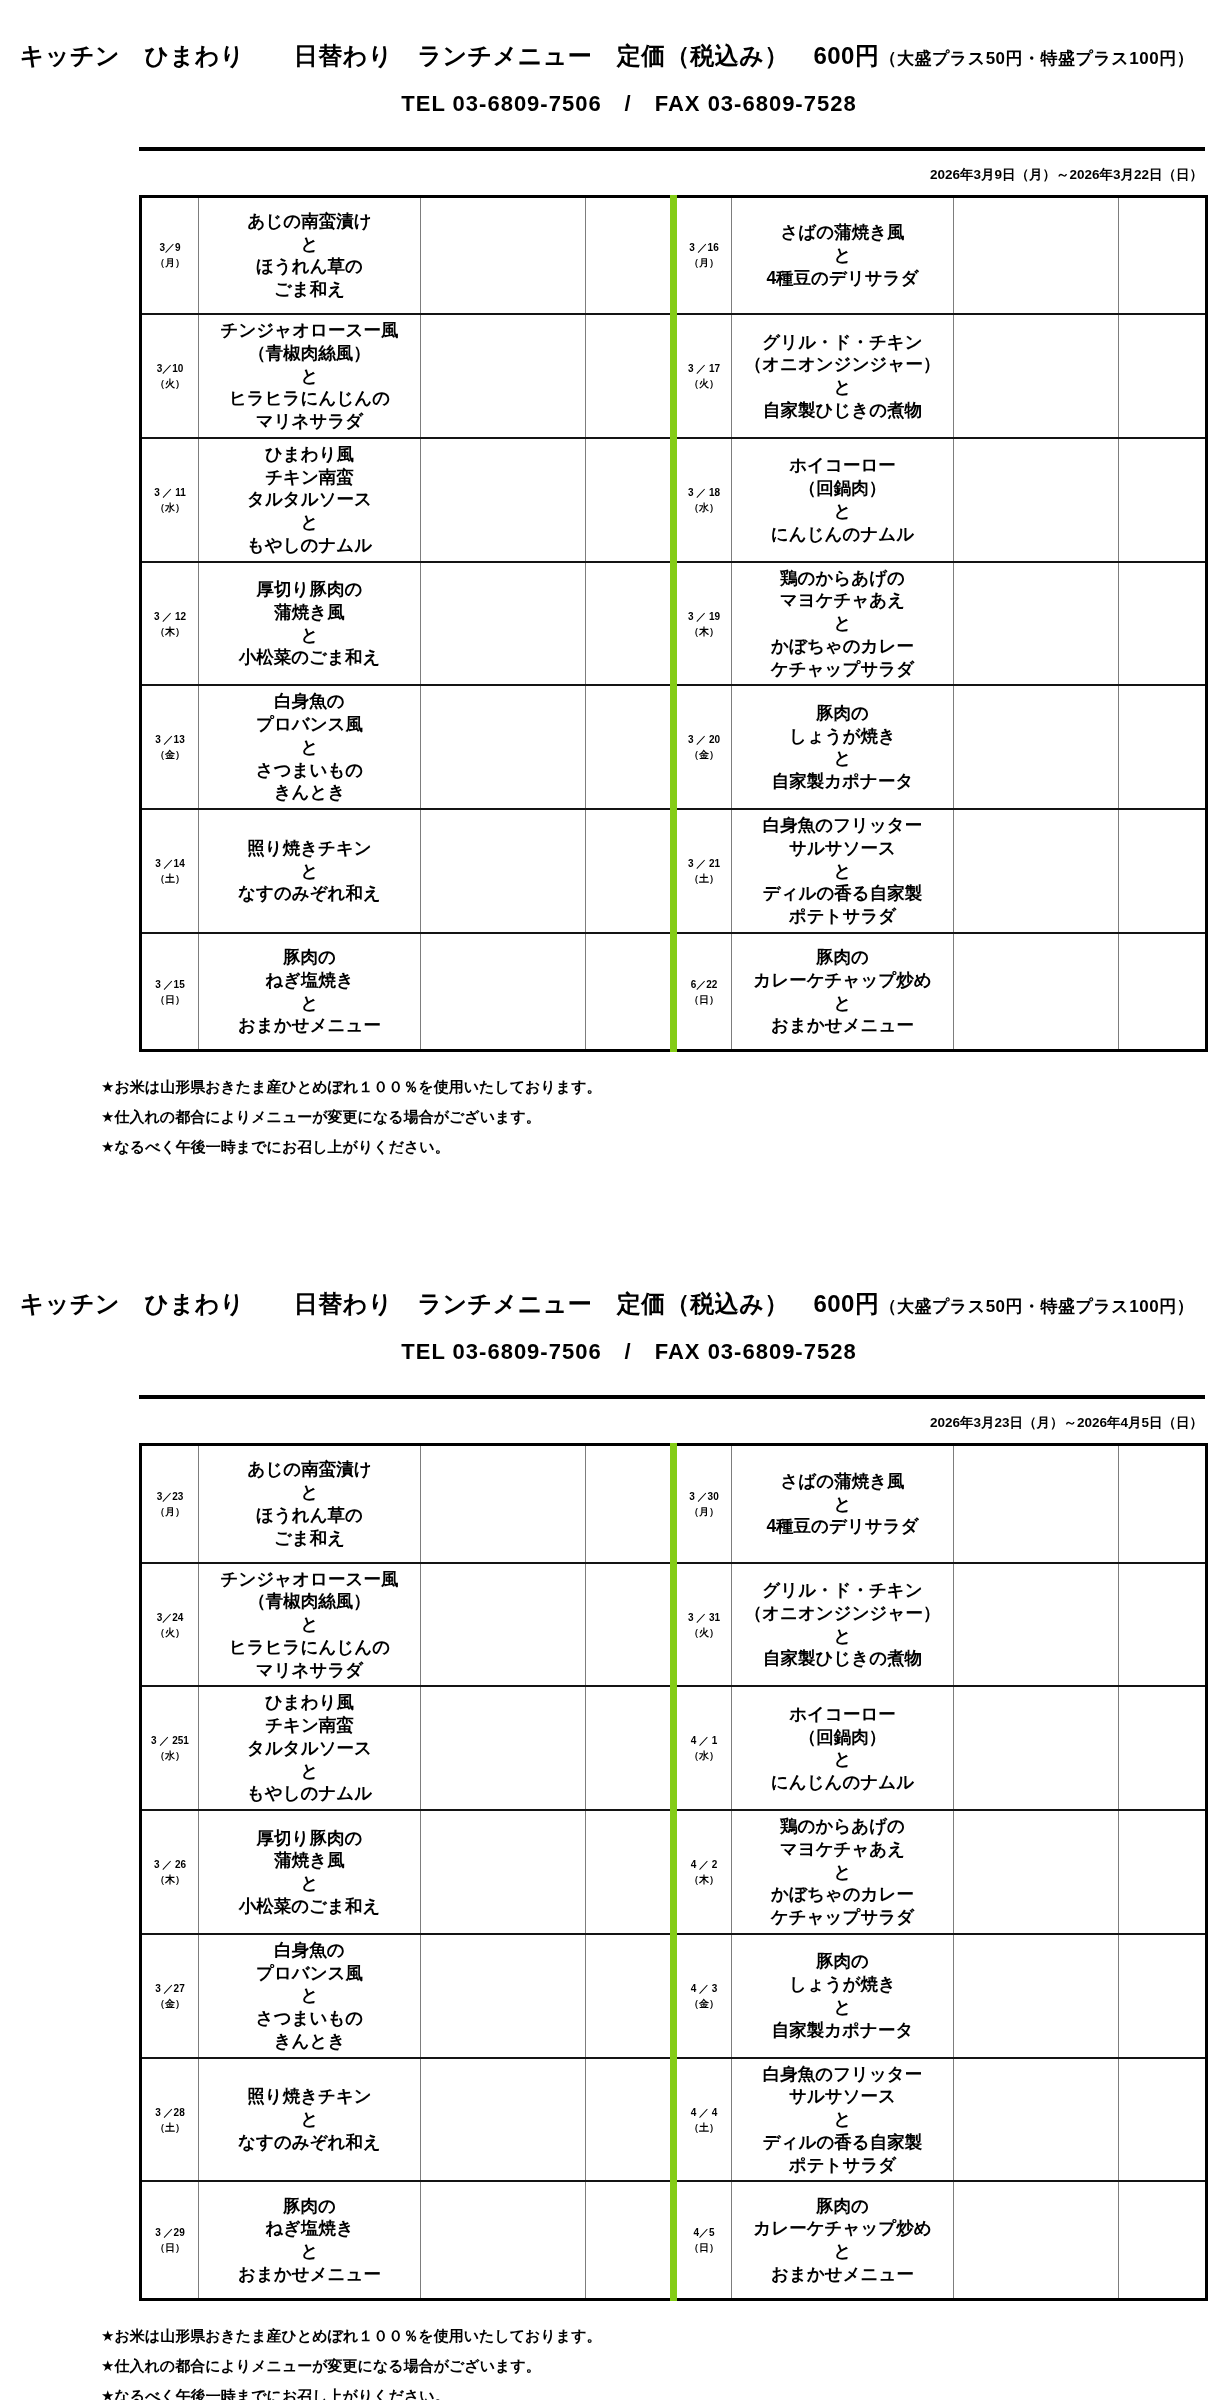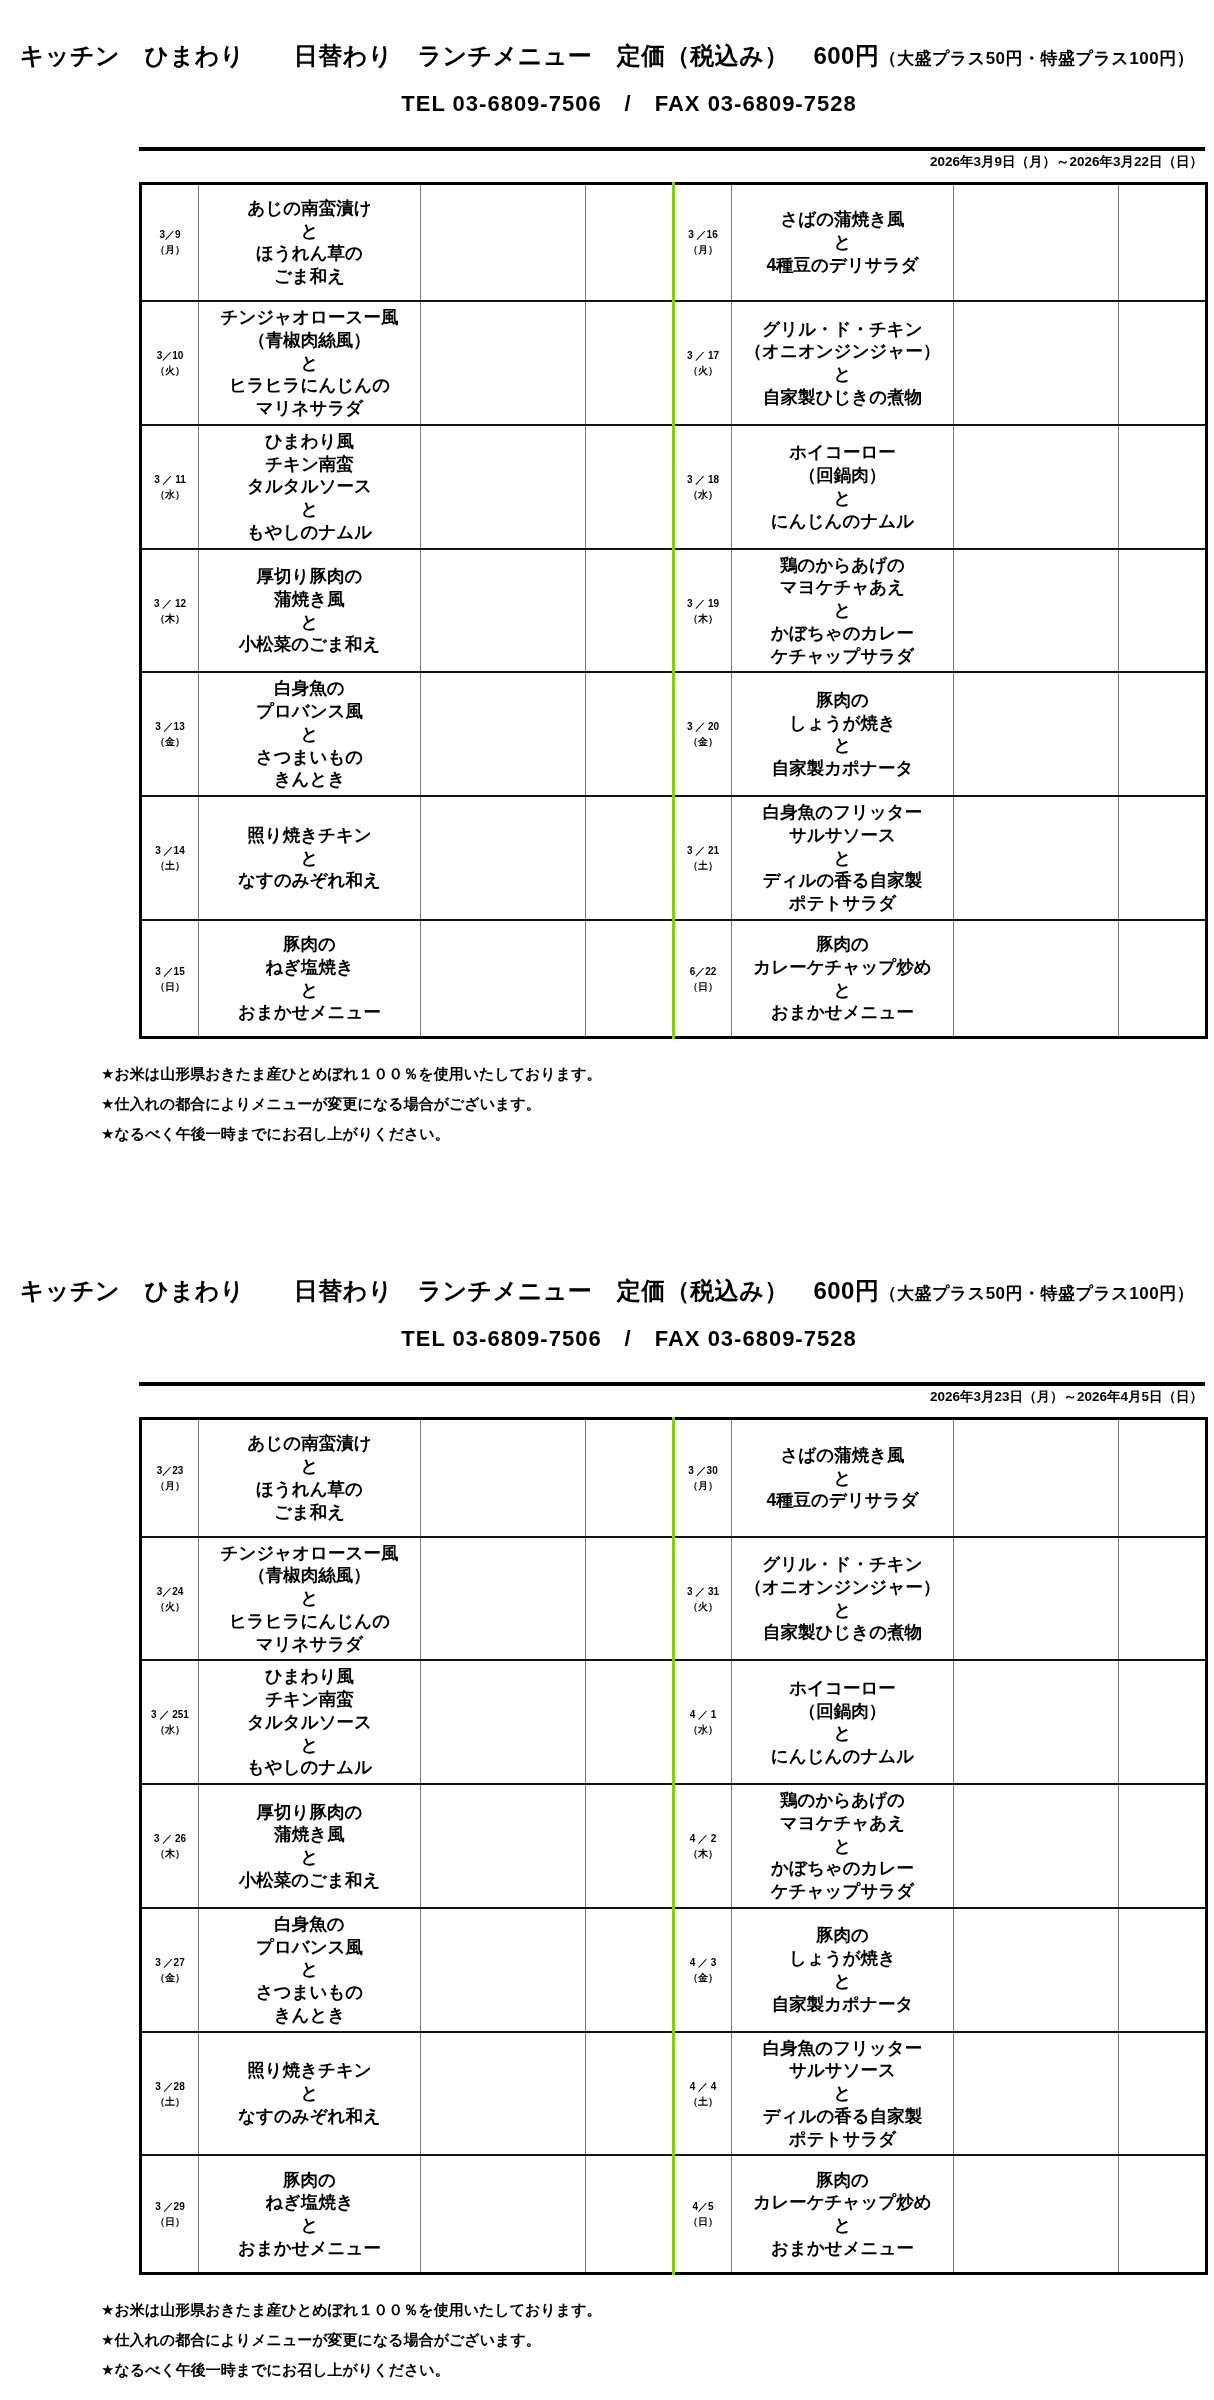--- a/index.html
+++ b/index.html
@@ -14,34 +14,34 @@
   .sheet { padding-top: 42px; }
   .sheet.second { padding-top: 0; margin-top: 128px; }
 
   .title { text-align: center; font-size: 24px; line-height: 1.2; white-space: nowrap; letter-spacing: 0.5px; }
   .title .sub { font-size: 17px; }
 
   .telfax { text-align: center; font-size: 22px; margin-top: 18px; letter-spacing: 1px; padding-left: 44px; }
 
   .table-wrap { width: 1066px; margin: 28px 0 0 139px; }
   .toprule { height: 0; border-top: 4px solid #000; }
-  .daterange { text-align: right; font-size: 13.5px; line-height: 1.4; padding: 2px 2px 10px 0; }
+  .daterange { text-align: right; font-size: 13.5px; line-height: 1.4; padding: 15px 2px 10px 0; }
 
   table.menu { width: 100%; border-collapse: collapse; table-layout: fixed; border: 3px solid #000; }
   .menu td {
     border-left: 1px solid #7d7d7d;
     border-top: 2px solid #141414;
     vertical-align: middle;
     padding: 4px 2px;
     height: 118px;
     overflow: hidden;
   }
   .menu tr:first-child td { border-top: none; }
   .menu td.first { border-left: none; }
-  .menu td.mid { border-left: 3px solid #84cc16; }
+  .menu td.mid { border-left: 7px solid #84cc16; }
 
   .c-date { font-size: 10px; text-align: center; line-height: 1.5; }
   .c-menu { font-size: 17.5px; text-align: center; line-height: 1.3; white-space: pre-line; }
 
   .notes { margin: 20px 0 0 101px; font-size: 15px; line-height: 2.0; }
 </style>
 </head>
 <body>
 
 <section class="sheet">

